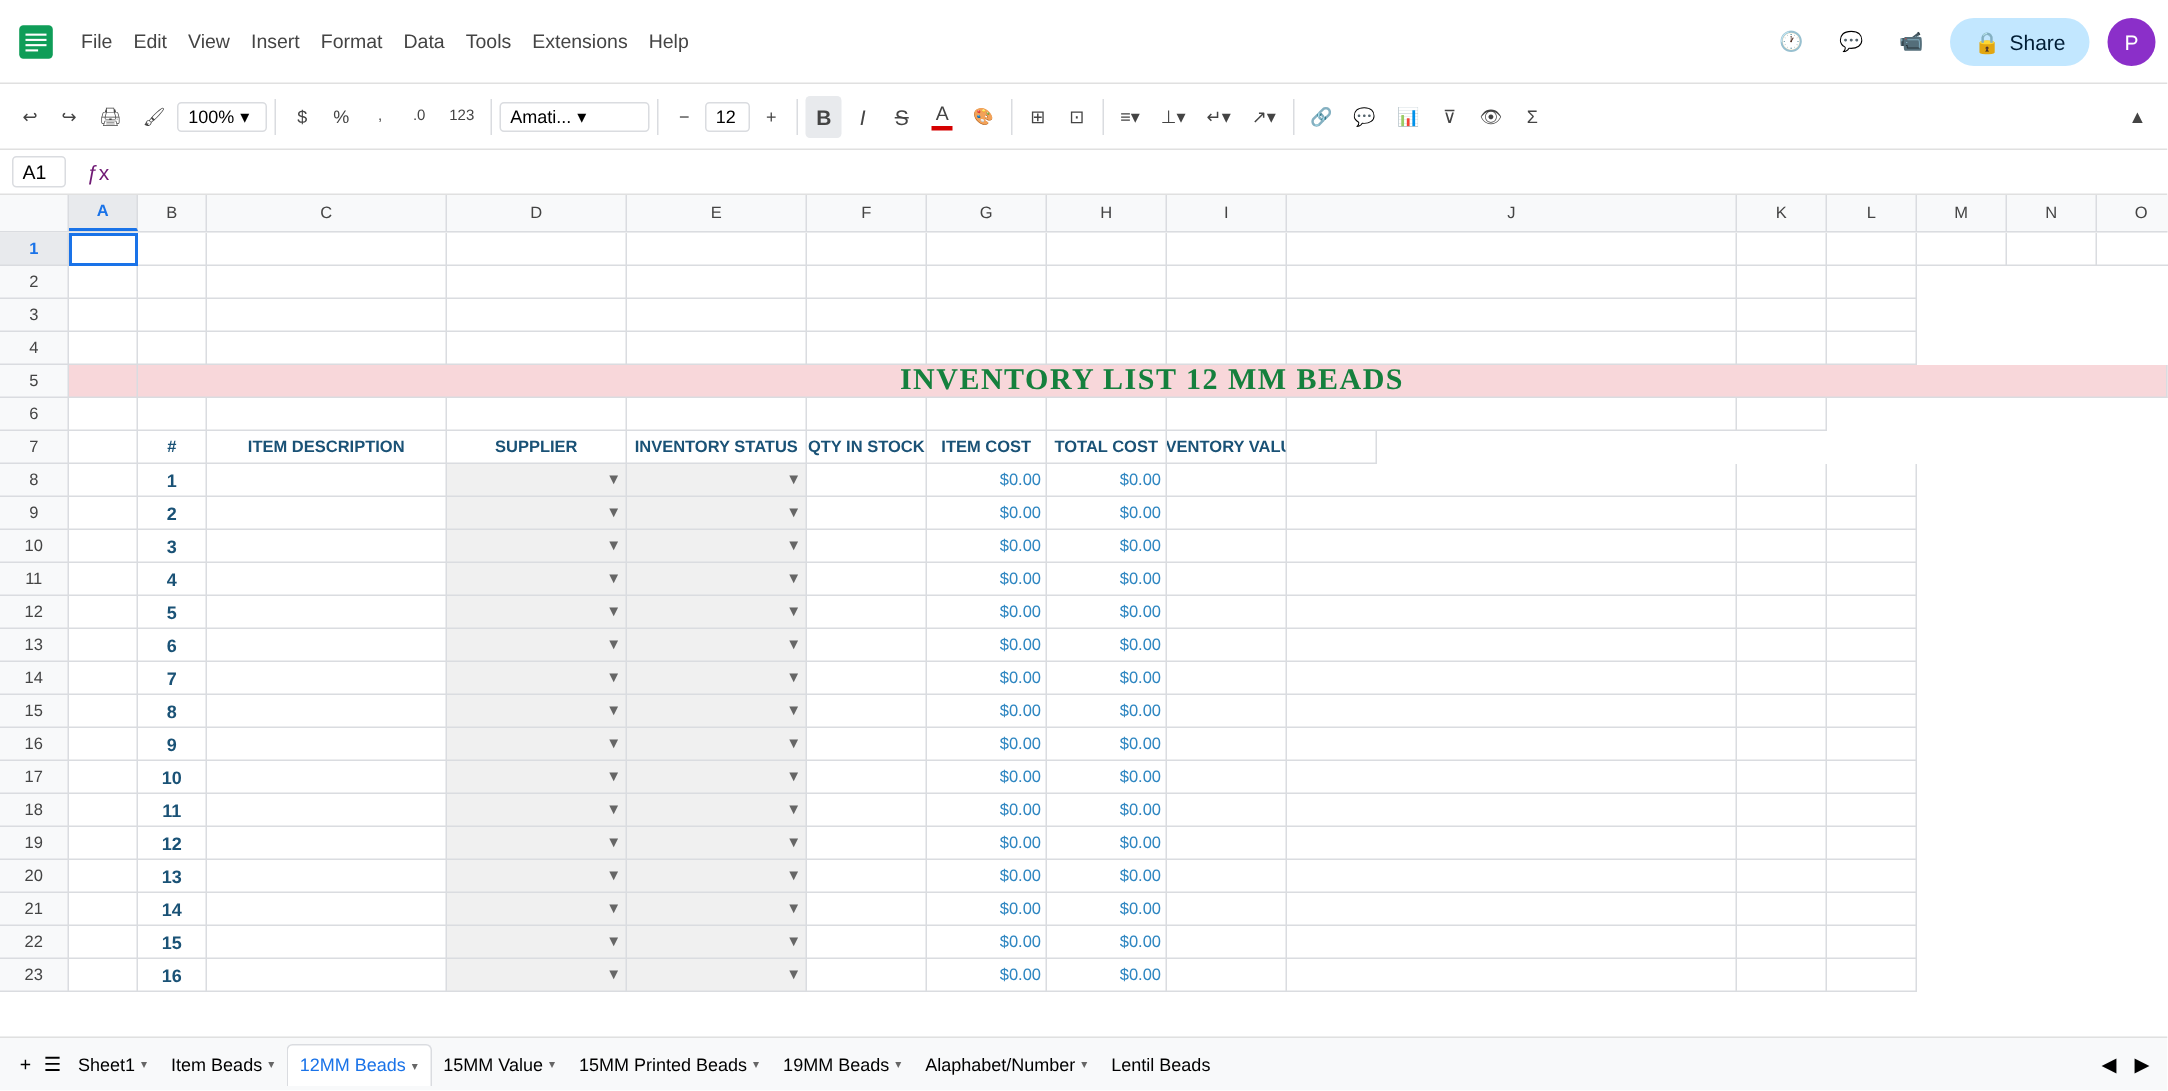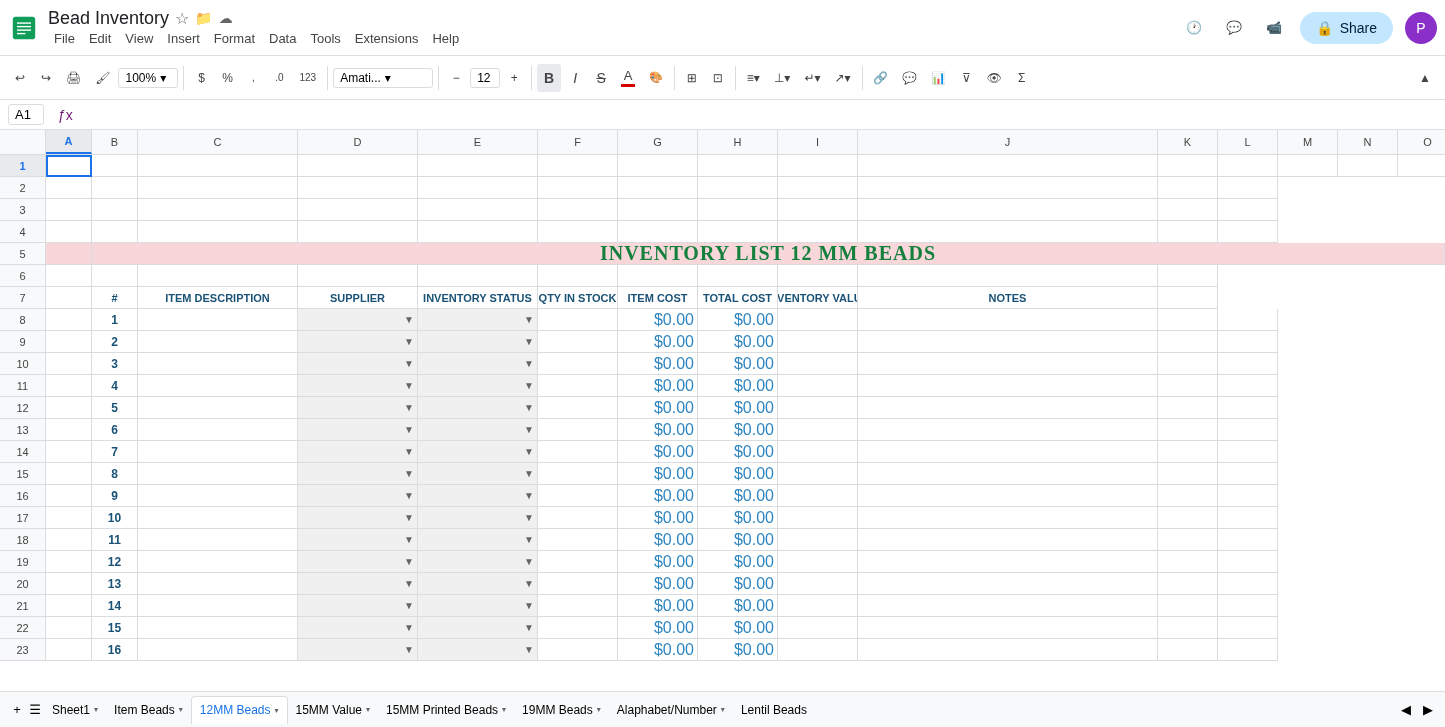--- a/index.html
+++ b/index.html
@@ -70,21 +70,21 @@
     .col-rest { width: 60px; min-width: 60px; }
 
     
     .title-cell { background: #f8d7da; color: #15803d; font-family: 'Georgia', serif; font-size: 20px; font-weight: bold; text-align: center; justify-content: center; letter-spacing: 1px; text-transform: uppercase; }
     
     
     .header-cell { font-size: 11px; color: #1a5276; font-weight: bold; text-transform: uppercase; text-align: center; justify-content: center; font-family: Arial; }
 
     
     .num-cell { font-size: 12px; color: #1a5276; font-weight: bold; justify-content: center; }
-    .money-cell { color: #2e86c1; justify-content: flex-end; font-size: 16px; }
+    .money-cell { color: #2e86c1; justify-content: flex-end; font-size: 11px; }
     
     
     .dropdown-cell { background: #f0f0f0; justify-content: space-between; }
     .dropdown-arrow { color: #666; font-size: 10px; margin-left: 4px; }
 
     
     #sheet-tabs { display: flex; align-items: center; height: 36px; border-top: 1px solid #e0e0e0; background: #f8f9fa; padding: 0 8px; gap: 0; overflow-x: auto; }
     .tab-btn { padding: 0 8px; height: 28px; display: flex; align-items: center; gap: 4px; cursor: pointer; border-radius: 4px 4px 0 0; font-size: 12px; white-space: nowrap; }
     .tab-btn.active { background: #fff; border: 1px solid #dadce0; border-bottom: none; color: #1a73e8; font-weight: 500; }
     .tab-icon { width: 18px; height: 18px; display: flex; align-items: center; justify-content: center; cursor: pointer; border-radius: 3px; }
@@ -97,26 +97,20 @@
   <div id="app-icon">
     <svg viewBox="0 0 40 40" xmlns="http://www.w3.org/2000/svg">
       <rect x="4" y="4" width="32" height="32" rx="4" fill="#0f9d58"></rect>
       <rect x="10" y="12" width="20" height="2" fill="white"></rect>
       <rect x="10" y="17" width="20" height="2" fill="white"></rect>
       <rect x="10" y="22" width="20" height="2" fill="white"></rect>
       <rect x="10" y="27" width="12" height="2" fill="white"></rect>
     </svg>
   </div>
   <div id="title-area">
-    <div style="display:flex;align-items:center;gap:6px;">
-      <span id="doc-title">Bead Inventory</span>
-      <span style="color:#666;font-size:16px;">☆</span>
-      <span style="color:#666;font-size:14px;">📁</span>
-      <span style="color:#666;font-size:14px;">☁</span>
-    </div>
     <div id="menu-bar">
       <span>File</span>
       <span>Edit</span>
       <span>View</span>
       <span>Insert</span>
       <span>Format</span>
       <span>Data</span>
       <span>Tools</span>
       <span>Extensions</span>
       <span>Help</span>
@@ -310,21 +304,20 @@
       <div class="row-num">7</div>
       <div class="cell col-a"></div>
       <div class="cell header-cell col-b">#</div>
       <div class="cell header-cell col-c">Item Description</div>
       <div class="cell header-cell col-d">Supplier</div>
       <div class="cell header-cell col-e">Inventory Status</div>
       <div class="cell header-cell col-f">Qty In Stock</div>
       <div class="cell header-cell col-g">Item Cost</div>
       <div class="cell header-cell col-h">Total Cost</div>
       <div class="cell header-cell col-i">Inventory Value</div>
-      <div class="cell header-cell col-j">Notes</div>
       <div class="cell col-k"></div>
     </div>
 
     <div id="data-rows">
         <div class="grid-row">
     <div class="row-num">8</div>
     <div class="cell col-a"></div>
     <div class="cell num-cell col-b">1</div>
     <div class="cell col-c"></div>
     <div class="cell dropdown-cell col-d">

